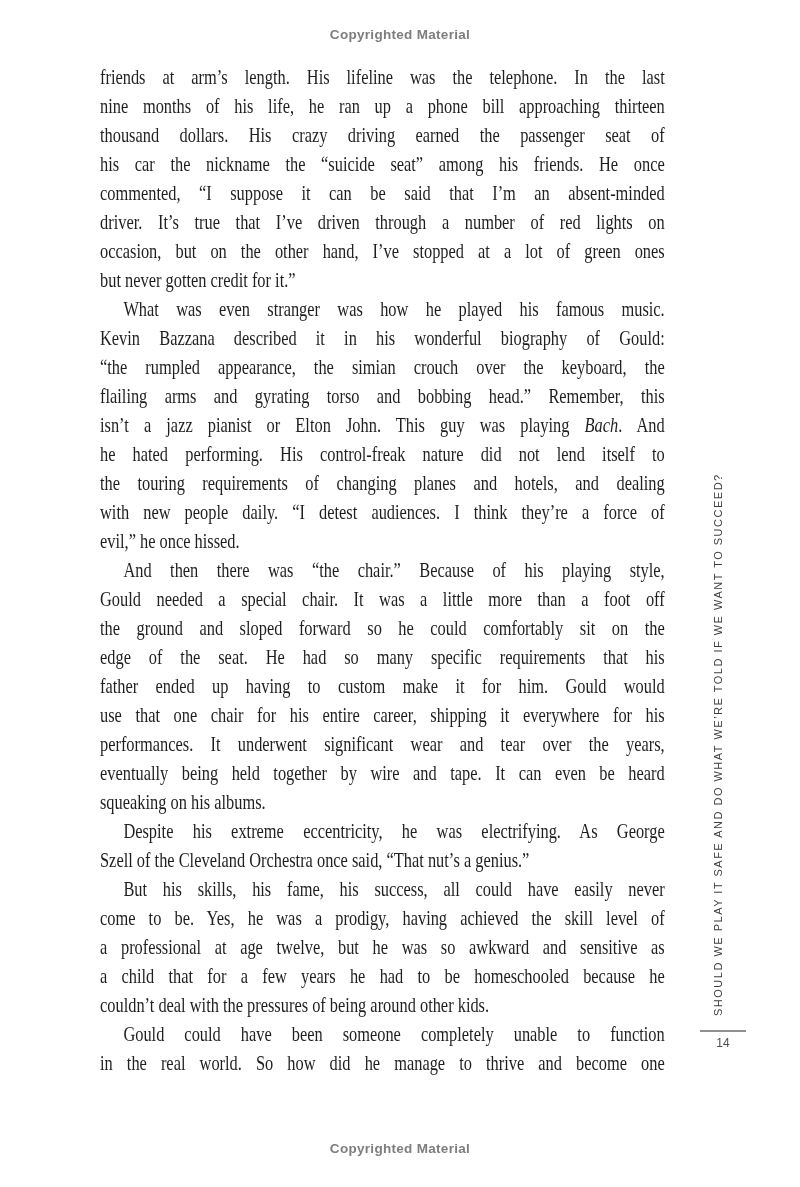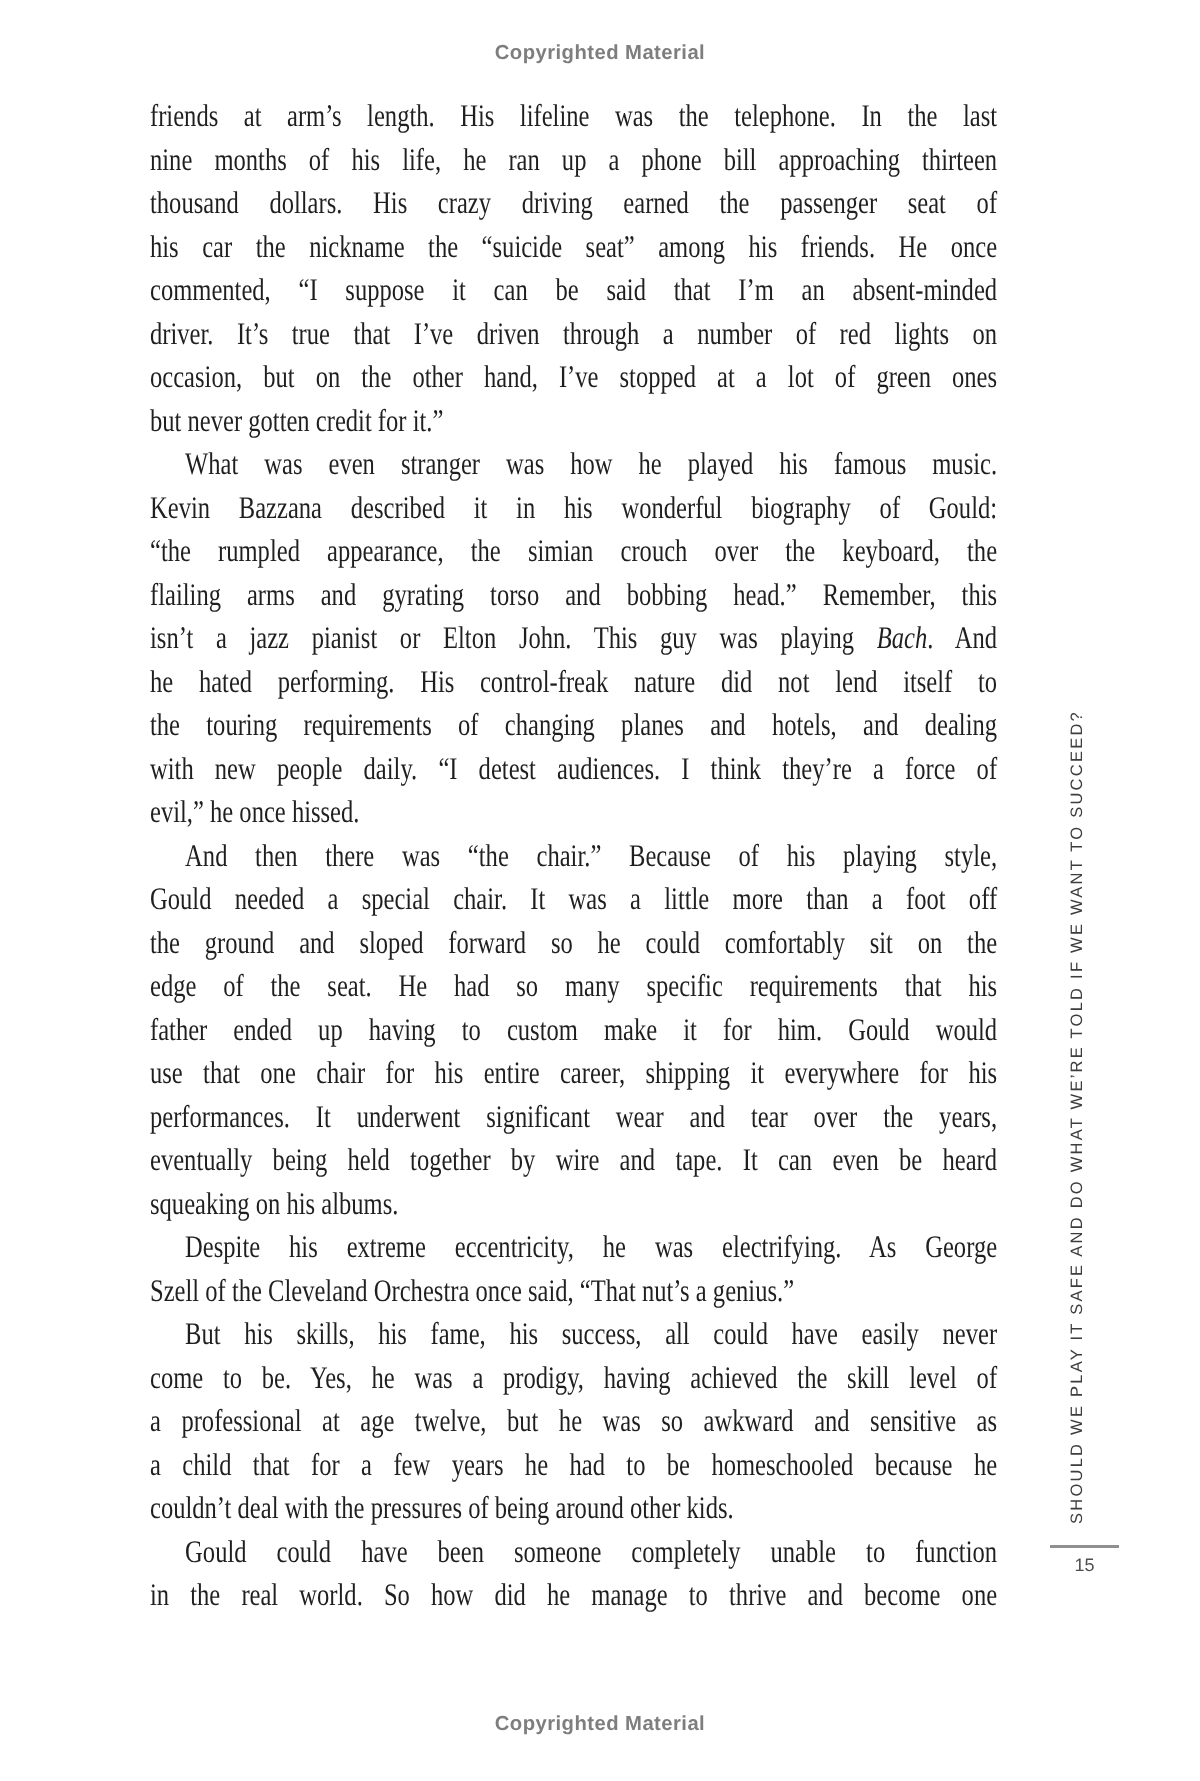--- a/index.html
+++ b/index.html
@@ -138,17 +138,17 @@
       <div class="para">
         <div class="line indent"><span>Gould could have been someone completely unable to function</span></div>
         <div class="line"><span>in the real world. So how did he manage to thrive and become one</span></div>
       </div>
     </div>
 
   <div id="sidebar-title">SHOULD WE PLAY IT SAFE AND DO WHAT WE’RE TOLD IF WE WANT TO SUCCEED?</div>
 
   <div id="sidebar-divider"></div>
 
-  <div id="page-number">15</div>
+  <div id="page-number">14</div>
 
   <div id="copy-bottom" class="copy-notice">Copyrighted Material</div>
 
 </div>
 
 </body></html>

